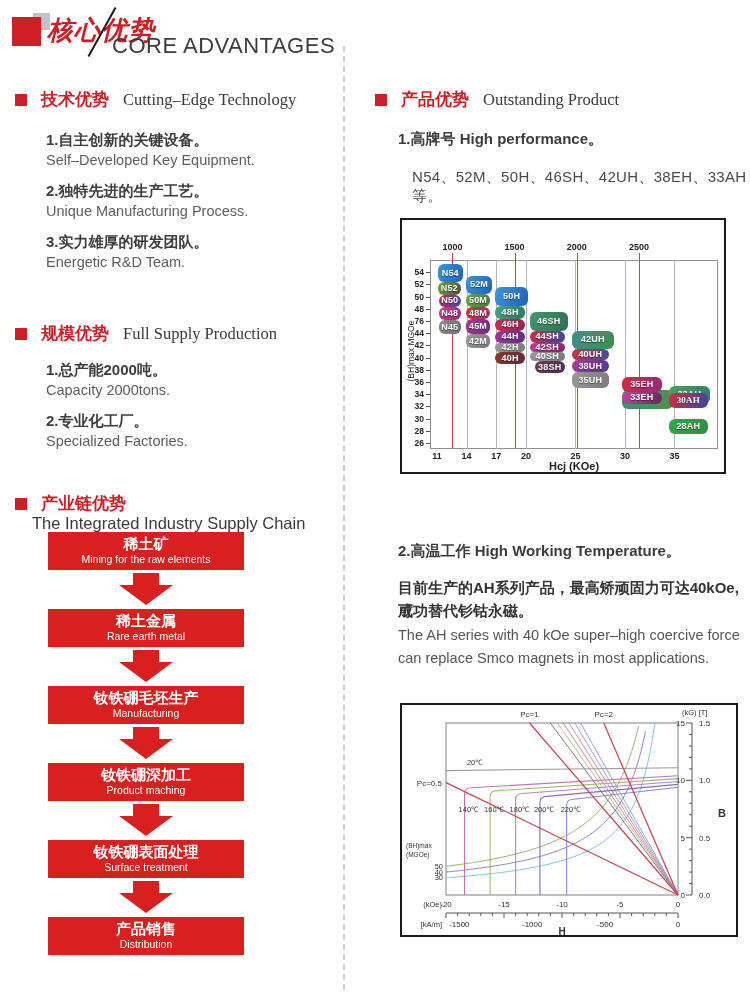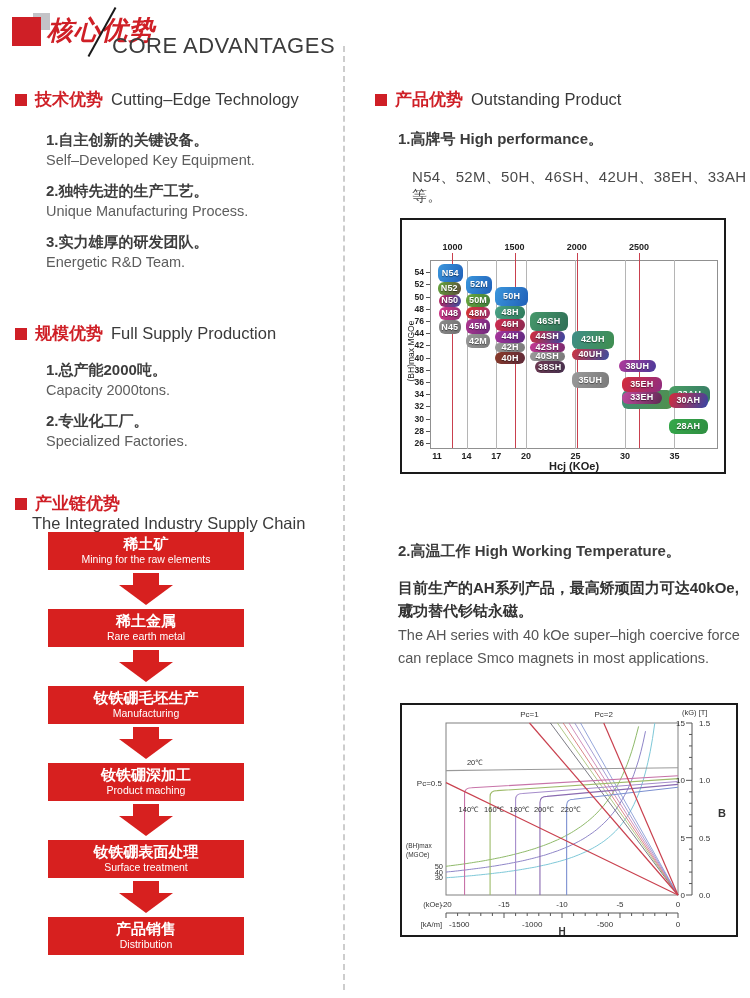--- a/index.html
+++ b/index.html
@@ -10,21 +10,21 @@
   .hdr-gray-sq{left:33px;top:13px;width:17px;height:17px;background:#c3c3c7;}
   .hdr-red-sq{left:12px;top:17px;width:29px;height:29px;background:var(--accent,#cf1f26);}
   .hdr-cn{left:47px;top:13px;font-size:26px;font-weight:bold;color:var(--accent,#cf1f26);letter-spacing:1px;font-style:italic;}
   .hdr-en{left:112px;top:33px;font-size:22px;color:#3c3c3c;letter-spacing:.5px;}
   .hdr-slash{left:101px;top:4px;width:2px;height:56px;background:#1a1a1a;transform:rotate(29deg);}
 
   
   .divider{left:343px;top:46px;height:944px;width:0;border-left:2px dashed #cdcdcd;}
 
   
-  .sec{display:flex;align-items:center;gap:8px;}
+  .sec{display:flex;align-items:center;gap:14px;font-family:Liberation Serif, serif;}
   .sec .sq{width:12px;height:12px;background:var(--accent,#cf1f26);flex:0 0 auto;}
   .sec .t-cn{font-size:17px;font-weight:bold;color:var(--accent,#cf1f26);}
   .sec .t-en{font-size:16.5px;color:#3a3a3a;}
   .sec-sub{font-size:16.5px;color:#3a3a3a;}
 
   .item .cn{font-size:15px;color:#3d3d3d;font-weight:600;line-height:20px;}
   .item .en{font-size:14.5px;color:#5d5d5d;line-height:20px;}
   .item{margin-bottom:11px;}
 
   
@@ -240,27 +240,27 @@
     <div class="c1-block" style="left: 93.3196px; top: 110.723px; width: 29.6907px; height: 12.1935px; background: linear-gradient(115deg, rgb(168, 53, 156), rgb(94, 42, 128));">44H</div>
     <div class="c1-block" style="left: 93.3196px; top: 122.916px; width: 29.6907px; height: 9.14516px; background: linear-gradient(115deg, rgb(154, 154, 154), rgb(122, 122, 122));">42H</div>
     <div class="c1-block" style="left: 93.3196px; top: 132.061px; width: 29.6907px; height: 12.1935px; background: linear-gradient(115deg, rgb(138, 58, 40), rgb(94, 42, 58));">40H</div>
     <div class="c1-block" style="left: 127.959px; top: 92.4323px; width: 37.6082px; height: 18.2903px; background: linear-gradient(115deg, rgb(71, 153, 107), rgb(47, 110, 86));">46SH</div>
     <div class="c1-block" style="left: 127.959px; top: 110.723px; width: 34.6392px; height: 12.1935px; background: linear-gradient(115deg, rgb(214, 43, 58), rgb(53, 71, 165));">44SH</div>
     <div class="c1-block" style="left: 127.959px; top: 122.916px; width: 34.6392px; height: 9.14516px; background: linear-gradient(115deg, rgb(194, 58, 147), rgb(122, 42, 110));">42SH</div>
     <div class="c1-block" style="left: 127.959px; top: 132.061px; width: 34.6392px; height: 9.14516px; background: linear-gradient(115deg, rgb(154, 154, 154), rgb(122, 122, 122));">40SH</div>
     <div class="c1-block" style="left: 132.907px; top: 141.206px; width: 29.6907px; height: 12.1935px; background: linear-gradient(115deg, rgb(110, 58, 82), rgb(70, 48, 78));">38SH</div>
     <div class="c1-block" style="left: 169.526px; top: 110.723px; width: 42.5567px; height: 18.2903px; background: linear-gradient(115deg, rgb(63, 142, 136), rgb(63, 142, 78));">42UH</div>
     <div class="c1-block" style="left: 169.526px; top: 129.013px; width: 37.6082px; height: 10.9742px; background: linear-gradient(115deg, rgb(207, 51, 64), rgb(58, 79, 160));">40UH</div>
-    <div class="c1-block" style="left: 169.526px; top: 140px; width: 37.6082px; height: 12.1935px; background: linear-gradient(115deg, rgb(176, 58, 154), rgb(74, 58, 154)); margin-left: 47px;">38UH</div>
+    <div class="c1-block" style="left: 169.526px; top: 140px; width: 37.6082px; height: 12.1935px; background: linear-gradient(115deg, rgb(176, 58, 154), rgb(74, 58, 154));">38UH</div>
     <div class="c1-block" style="left: 169.526px; top: 152.181px; width: 37.6082px; height: 15.8516px; background: linear-gradient(115deg, rgb(154, 154, 154), rgb(122, 122, 122));">35UH</div>
     <div class="c1-block" style="left: 220px; top: 138.158px; width: 51px; height: 18.9px; background: linear-gradient(115deg, rgb(63, 142, 120), rgb(82, 144, 74)); margin-top: 32px;">38EH</div>
     <div class="c1-block" style="left: 220px; top: 157.058px; width: 39.5876px; height: 14.6323px; background: linear-gradient(115deg, rgb(214, 43, 58), rgb(142, 45, 130));">35EH</div>
     <div class="c1-block" style="left: 220px; top: 171.69px; width: 39.5876px; height: 12.1935px; background: linear-gradient(115deg, rgb(194, 74, 160), rgb(94, 42, 82));">33EH</div>
     <div class="c1-block" style="left: 266.515px; top: 165.594px; width: 41.567px; height: 18.2903px; background: linear-gradient(115deg, rgb(74, 158, 99), rgb(53, 122, 102));">33AH</div>
-    <div class="c1-block" style="left: 266.515px; top: 173px; width: 39.5876px; height: 15.2419px; background: linear-gradient(115deg, rgb(214, 43, 58), rgb(53, 71, 165));">30AH</div>
+    <div class="c1-block" style="left: 266.515px; top: 173px; width: 39.5876px; height: 15.2419px; background: linear-gradient(115deg, rgb(214, 43, 58), rgb(53, 71, 165)); font-family: Liberation Serif, serif;">30AH</div>
     <div class="c1-block" style="left: 266.515px; top: 199.126px; width: 39.5876px; height: 15.2419px; background: linear-gradient(115deg, rgb(53, 168, 74), rgb(47, 142, 66));">28AH</div>
   </div>
 
 <div class="abs r-item" style="left:398px;top:542px;">2.高温工作 High Working Temperature。</div>
 <div class="abs r-para-cn" style="left:398px;top:576px;">目前生产的AH系列产品，最高矫顽固力可达40kOe,可</div>
 <div class="abs r-para-cn" style="left:398px;top:599px;">成功替代钐钴永磁。</div>
 <div class="abs r-para-en" style="left:398px;top:624px;">The AH series with 40 kOe super–high coercive force</div>
 <div class="abs r-para-en" style="left:398px;top:647px;">can replace Smco magnets in most applications.</div>
 
 <div class="abs" id="chart2">

